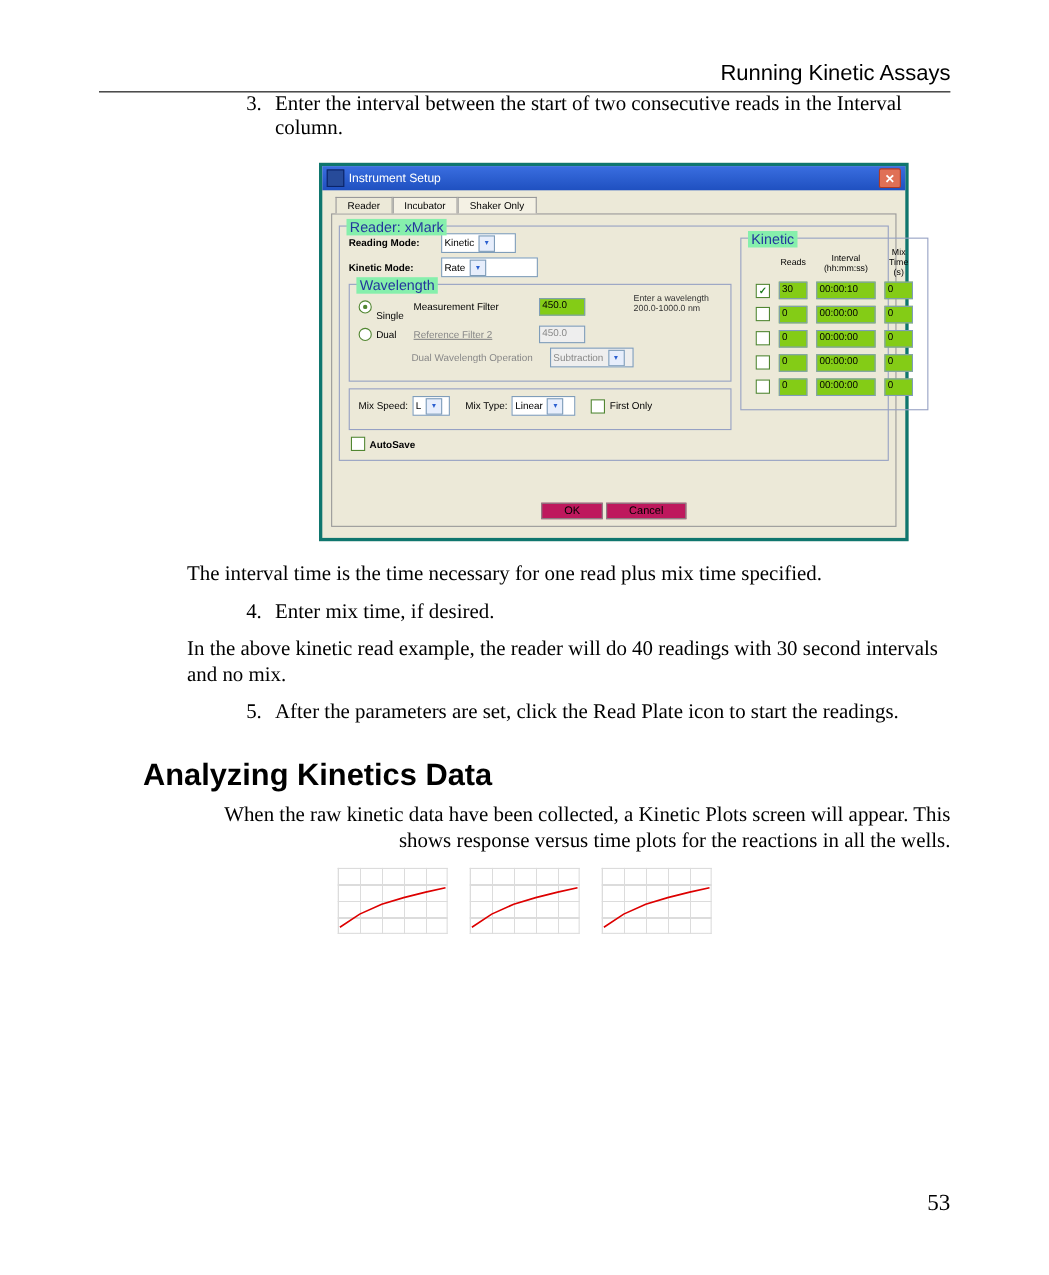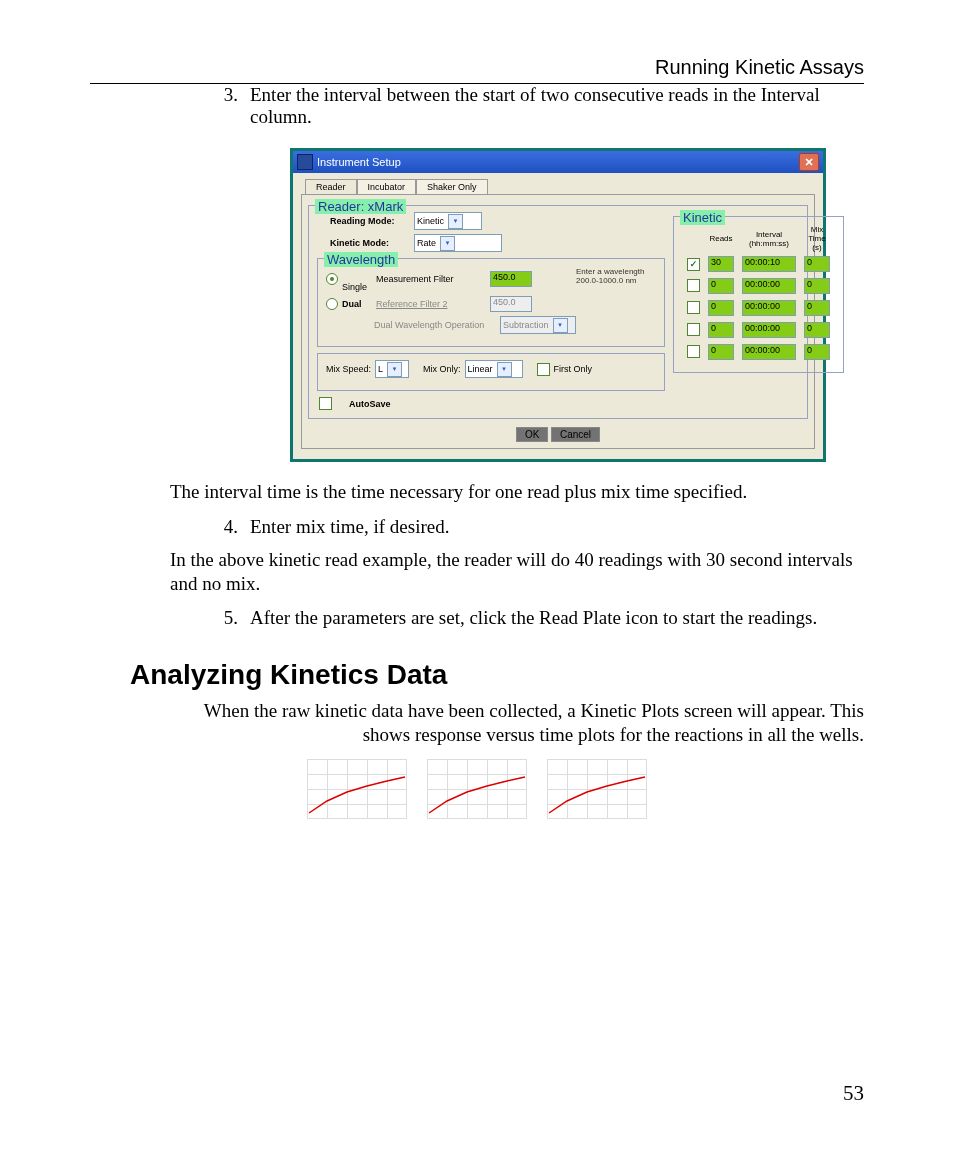--- a/index.html
+++ b/index.html
@@ -99,21 +99,21 @@
     margin-top:4px;
     position:relative;
   }
   .fieldset .legend {
     position:absolute; top:-7px; left:6px;
     background:#86efac; padding:0 3px;
     color:#24369c; font-size:13px;
   }
   .row { display:flex; align-items:center; gap:4px; margin-bottom:4px; }
   .lbl { font-size:9px; }
-  .lbl-bold { font-weight:bold;margin-left:13px; }
+  .lbl-bold { font-weight:bold; }
   .combo {
     display:flex; align-items:center;
     height:16px; background:#fff; border:1px solid #7f9db9;
     font-size:9px; padding:0 2px;
   }
   .combo .arrow {
     width:13px; height:13px;
     background:#e7eefc;
     border:1px solid #7f9db9;
     margin-left:4px;
@@ -125,22 +125,22 @@
     font-size:9px; padding:0 2px; box-sizing:content-box;
   }
   .txt.disabled { background:#eee; color:#888; }
   .radio { width:10px; height:10px; border:1px solid #518631; border-radius:50%; background:#fff; display:inline-flex; align-items:center; justify-content:center;}
   .radio.checked::after{content:"";width:4px;height:4px;border-radius:50%;background:#518631;}
   .check { width:11px; height:11px; border:1px solid #518631; background:#fff; display:inline-flex; align-items:center; justify-content:center; font-size:9px; color:#1b7a1b;}
   .check.checked::after{content:"✓"; font-weight:bold; line-height:9px;}
   .kinetic-grid th { font-size:8px; font-weight:normal; text-align:center; padding:0 3px;}
   .kinetic-grid td { padding:2px 3px; text-align:left; }
   .btn {
-    padding:1px 8px; border:1px solid #888;
-    background:#737373; font-size:10px;
+    padding:1px 20px; border:1px solid #888;
+    background:#be185d; font-size:10px;margin-top:30px;
   }
   .dlg-buttons { text-align:center; margin-top:8px; }
   .autosave-row { margin:6px 0 0 2px; display:flex; align-items:center; gap:4px; font-size:9px;}
   .note-right { font-size:8px; color:#333; text-align:left; }
   .muted { color:#888; }
   
   .plots-row { display:flex; justify-content:center; gap:20px; margin:10px 0 6px 0;}
   .plot {
     width:100px; height:60px;
     background:
@@ -207,21 +207,21 @@
                   <div style="display:flex;">
                     <div style="flex:1;">
                       <div class="row">
                         <span class="radio checked"></span>
                         <span class="lbl" style="width:30px;margin-top:17px;">Single</span>
                         <span class="lbl" style="width:110px;">Measurement Filter</span>
                         <span class="txt" style="width:36px;text-align:left;">450.0</span>
                       </div>
                       <div class="row">
                         <span class="radio"></span>
-                        <span class="lbl" style="width:30px;font-weight:bold;">Dual</span>
+                        <span class="lbl" style="width:30px;">Dual</span>
                         <span class="lbl muted" style="width:110px;text-decoration:underline;">Reference Filter 2</span>
                         <span class="txt disabled" style="width:36px;">450.0</span>
                       </div>
                       <div class="row">
                         <span style="width:44px;"></span>
                         <span class="lbl muted" style="width:122px;">Dual Wavelength Operation</span>
                         <div class="combo muted" style="width:70px;background:#eee;">
                           <span>Subtraction</span>
                             <span class="arrow">▾</span>
                         </div>
@@ -235,21 +235,21 @@
                 </div>
 
 
                 <div class="fieldset" style="margin-top:6px;">
                   <div class="row">
                     <span class="lbl">Mix Speed:</span>
                     <div class="combo" style="width:28px;">
                       <span>L</span>
                         <span class="arrow">▾</span>
                     </div>
-                    <span class="lbl" style="margin-left:10px;">Mix Only:</span>
+                    <span class="lbl" style="margin-left:10px;">Mix Type:</span>
                     <div class="combo" style="width:52px;">
                       <span>Linear</span>
                         <span class="arrow">▾</span>
                     </div>
                     <span class="check" style="margin-left:10px;"></span>
                     <span class="lbl">First Only</span>
                   </div>
                 </div>
 
                 <div class="autosave-row">

